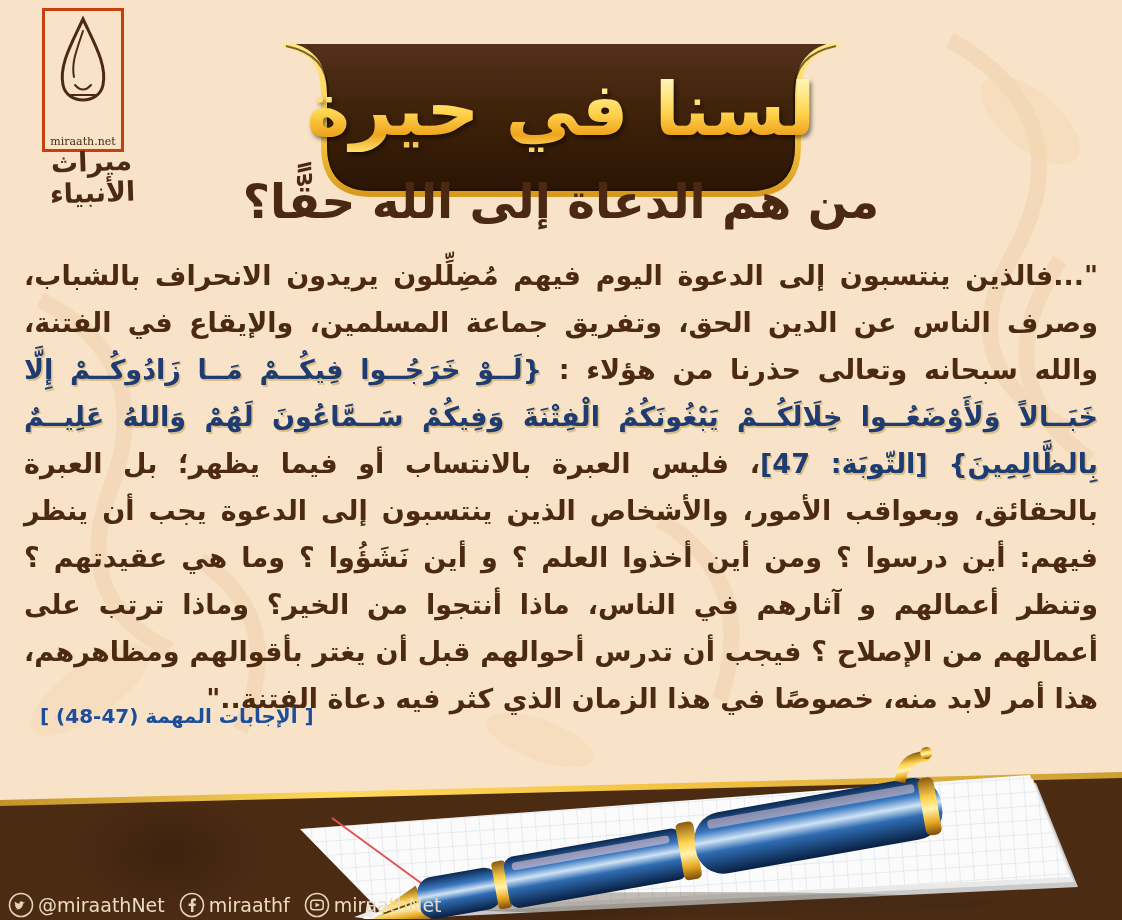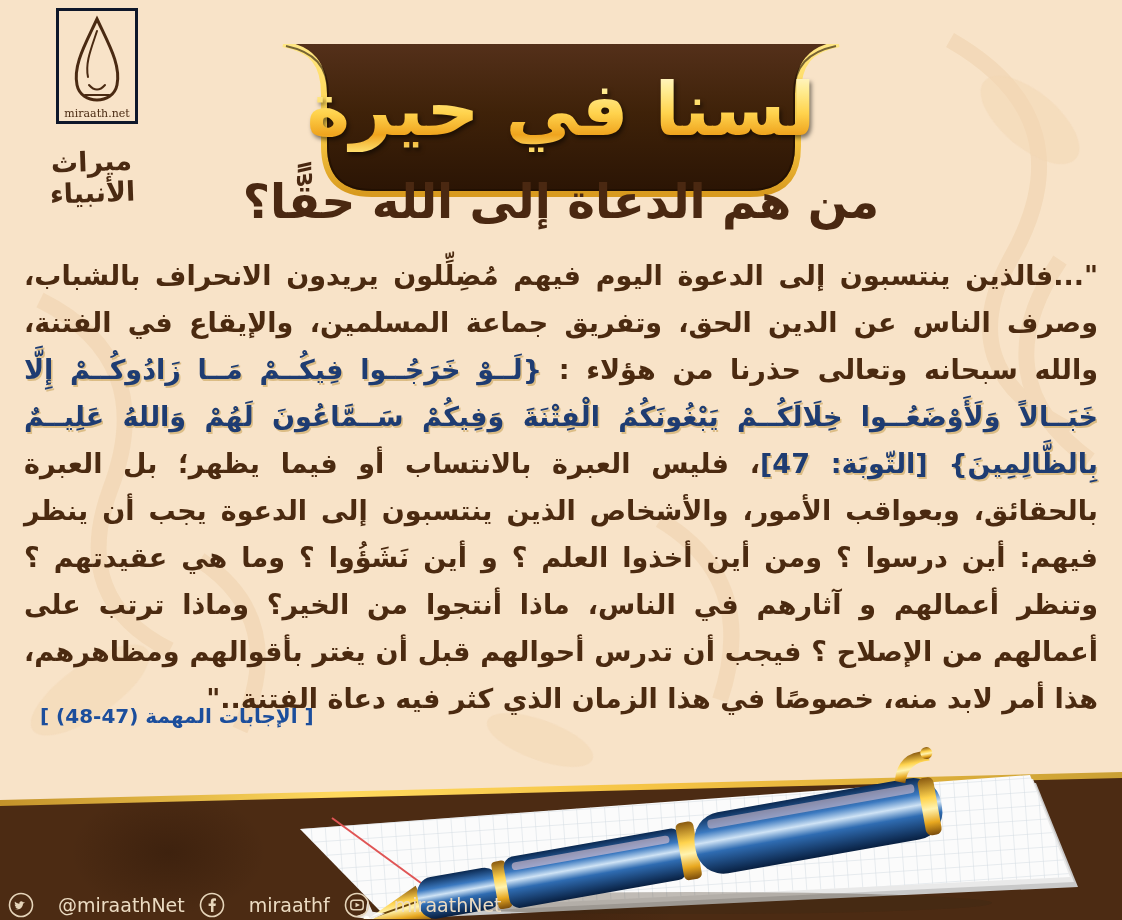--- a/index.html
+++ b/index.html
@@ -5,22 +5,22 @@
   html,body{margin:0;padding:0;}
   body{
     width:1122px;height:920px;position:relative;overflow:hidden;
     background:#f8e3c8;
     font-family:"DejaVu Sans",sans-serif;
   }
   
   .bg-ornaments{position:absolute;inset:0;z-index:0;}
   
   .logo-frame{
-    position:absolute;left:56px;top:8px;width:82px;height:116px;z-index:3;
-    border:3px solid #0f172a;box-sizing:border-box;
+    position:absolute;left:42px;top:8px;width:82px;height:144px;z-index:3;
+    border:3px solid #c2410c;box-sizing:border-box;
   }
   .logo-emblem{position:absolute;left:0;top:0;width:76px;height:100px;}
   .logo-url{
     position:absolute;bottom:1px;left:0;right:0;text-align:center;
     font-size:11px;color:#4a2a12;font-family:"DejaVu Serif",serif;
   }
   .logo-caption{
     position:absolute;left:6px;top:146px;width:172px;z-index:3;text-align:center;
     font-size:27px;font-weight:bold;color:#4a2a12;direction:rtl;
     transform:rotate(-2deg);font-family:"DejaVu Sans",sans-serif;
@@ -69,21 +69,21 @@
       #4c2b13;
     clip-path:polygon(0 36px,100% 8px,100% 150px,0 150px);
   }
   .pen-illustration{position:absolute;left:262px;top:733px;width:862px;height:186px;z-index:5;}
   
   .social-row{
     position:absolute;left:8px;bottom:2px;z-index:6;
     display:flex;align-items:center;gap:14px;
     color:#ecdcc3;font-size:19px;
   }
-  .social-item{display:flex;align-items:center;gap:24px;}
+  .social-item{display:flex;align-items:center;gap:4px;}
   .social-item svg{display:block;}
 </style>
 </head>
 <body>
 
 <svg class="bg-ornaments" viewBox="0 0 1122 920">
   <g fill="none" stroke="#efd2ad" stroke-width="16" opacity="0.55">
     <path d="M950,40 q140,80 60,220 q-60,110 60,170"></path>
     <path d="M1060,260 q-80,120 30,200"></path>
     <path d="M40,300 q120,60 70,190 q-40,110 60,160"></path>

